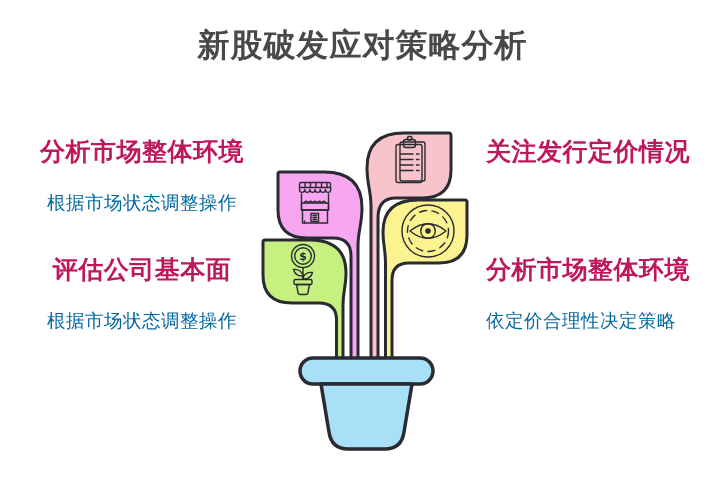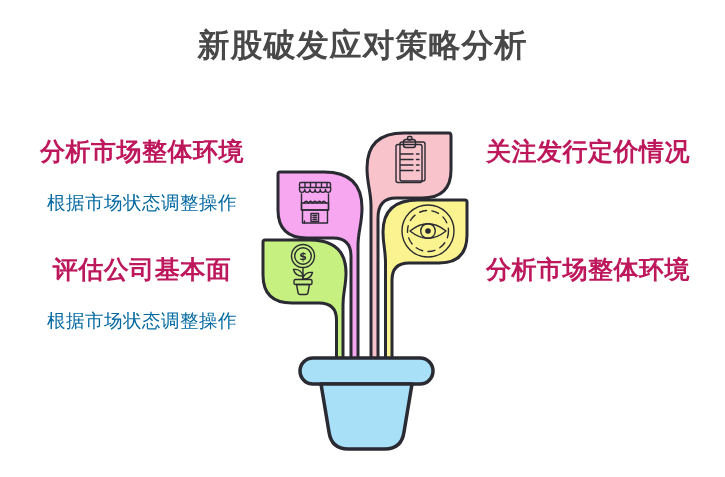--- a/index.html
+++ b/index.html
@@ -39,20 +39,21 @@
   <div class="heading">关注发行定价情况</div>
 </div>
 
 <div class="tb left row2">
   <div class="heading">评估公司基本面</div>
   <div class="subtext">根据市场状态调整操作</div>
 </div>
 
 <div class="tb right row2">
   <div class="heading">分析市场整体环境</div>
+  <div class="subtext">依定价合理性决定策略</div>
 </div>
 
 <svg class="plant" viewBox="0 0 230 350">
 
   <path class="leaf" d="M 30 52 L 74 52 Q 112 52 112 88 C 112 104 108 111 108 126 L 108 245 L 101 245 L 101 136 Q 101 118 83 118 L 57 118 Q 28 118 28 90 L 28 54 Q 28 52 30 52 Z" fill="#F7A6F0"></path>
 
   <path class="leaf" d="M 15 120 L 60 120 Q 96 120 96 153 C 96 166 93 172 93 185 L 93 245 L 86.5 245 L 86.5 200 Q 86.5 183 69 183 L 42 183 Q 13 183 13 155 L 13 122 Q 13 120 15 120 Z" fill="#C6F080"></path>
 
   <path class="leaf" d="M 199 13 L 154 13 Q 117 13 117 48 C 117 64 121 71 121 86 L 121 245 L 128 245 L 128 98 Q 128 78 146 78 L 172 78 Q 201 78 201 50 L 201 16 Q 201 13 199 13 Z" fill="#F8C3CA"></path>
 

